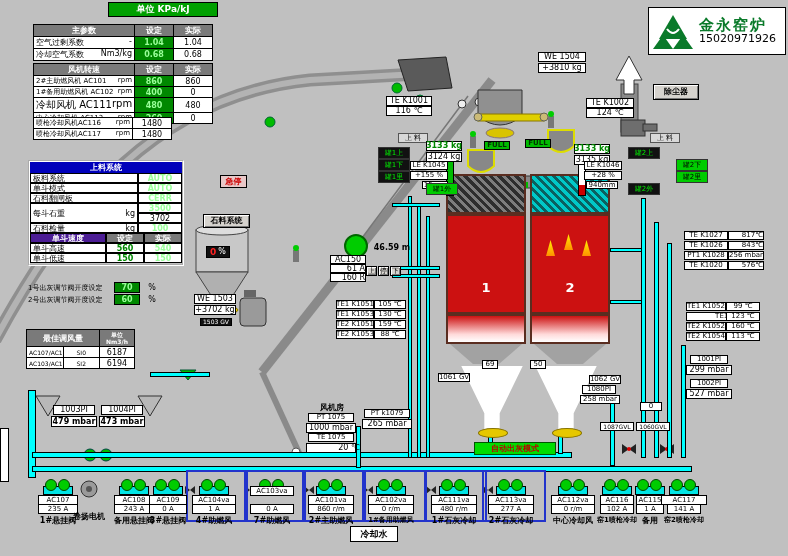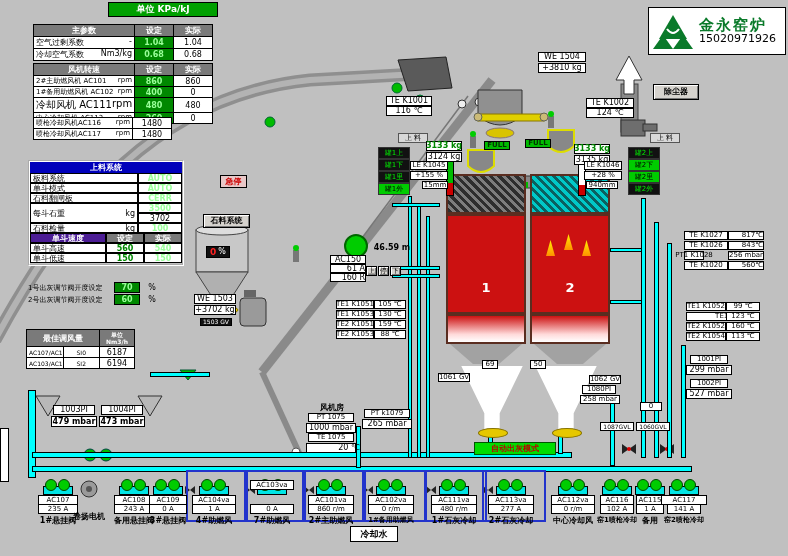--- a/index.html
+++ b/index.html
@@ -25,21 +25,21 @@
   .station{position:absolute;top:478px;height:46px;z-index:4;}
   .sbox{position:absolute;left:50%;transform:translateX(-50%);background:#fff;border:1px solid #000;font-size:7px;line-height:8px;text-align:center;box-sizing:border-box;white-space:nowrap;}
   .slabel{position:absolute;top:37px;left:50%;transform:translateX(-50%);font-size:8px;font-weight:bold;white-space:nowrap;}
   .fan{position:absolute;top:1px;left:50%;transform:translateX(-50%);width:30px;height:16px;}
   .fan .base{position:absolute;left:0;top:7px;width:30px;height:9px;background:#00e5e5;border:1px solid #000;box-sizing:border-box;}
   .fan .c1,.fan .c2{position:absolute;top:0;width:12px;height:12px;border-radius:50%;background:#00cc00;border:1px solid #004400;box-sizing:border-box;}
   .fan .c1{left:2px;} .fan .c2{left:15px;}
   .frame{position:absolute;border:2px solid #2233cc;z-index:3;}
   .ind{position:absolute;width:30px;height:10px;font-size:7px;display:flex;align-items:center;justify-content:center;border:1px solid #333;z-index:4;}
   .ind.dark{background:#111;color:#00ee00;}
-  .ind.lit{background:#00cc00;color:#000;}
+  .ind.lit{background:#00cc00;color:#000;margin-left:48px;}
   .kiln{position:absolute;border:2px solid #5a2d20;box-sizing:border-box;z-index:2;}
   .kilntop-dark{background:repeating-linear-gradient(45deg,#2e2e2e 0 3px,#7d7d7d 3px 6px);}
   .kilntop-cyan{background:repeating-linear-gradient(45deg,#00c8c8 0 3px,#0b5f5f 3px 6px);}
   .kilnbody{background:#cc1111 repeating-linear-gradient(45deg,rgba(255,255,255,.30) 0 1px,transparent 1px 5px),#cc1111 repeating-linear-gradient(-45deg,rgba(0,0,0,.25) 0 1px,transparent 1px 5px);background-color:#cc1111;}
   .kilnlow{background:linear-gradient(#cc1111 0%,#ffd9d9 70%,#ffffff 100%);}
   .kilnnum{position:absolute;width:100%;text-align:center;color:#fff;font-weight:bold;font-size:13px;z-index:3;}
   .flame{position:absolute;width:9px;height:16px;background:linear-gradient(#fff200,#ff9000);clip-path:polygon(50% 0,100% 100%,0 100%);z-index:3;}
   .cone{position:absolute;background:#a2a2a2;clip-path:polygon(0 0,100% 0,68% 100%,32% 100%);z-index:2;}
   .hopper{position:absolute;background:#fff;clip-path:polygon(2% 0,98% 0,62% 74%,62% 100%,38% 100%,38% 74%);z-index:2;}
   .ybase{position:absolute;background:#e6c800;border:1px solid #867200;border-radius:50%;z-index:2;}
@@ -416,24 +416,24 @@
   <div class="box z4" style="left:726px;top:312px;width:34px;height:9px;font-size:7px;">123 ℃</div>
   <div class="box z4" style="left:686px;top:322px;width:40px;height:9px;font-size:7px;">TE2 K1052</div>
   <div class="box z4" style="left:726px;top:322px;width:34px;height:9px;font-size:7px;">160 ℃</div>
   <div class="box z4" style="left:686px;top:332px;width:40px;height:9px;font-size:7px;">TE2 K1054</div>
   <div class="box z4" style="left:726px;top:332px;width:34px;height:9px;font-size:7px;">113 ℃</div>
 
   <div class="box z4" style="left:684px;top:231px;width:44px;height:9px;font-size:7px;">TE K1027</div>
   <div class="box z4" style="left:728px;top:231px;width:36px;height:9px;font-size:7px;justify-content:flex-end;">817℃</div>
   <div class="box z4" style="left:684px;top:241px;width:44px;height:9px;font-size:7px;">TE K1026</div>
   <div class="box z4" style="left:728px;top:241px;width:36px;height:9px;font-size:7px;justify-content:flex-end;">843℃</div>
-  <div class="box z4" style="left:684px;top:251px;width:20px;height:9px;font-size:7px;">PT1 K1028</div>
+  <div class="box z4" style="left:684px;top:251px;width:44px;height:9px;font-size:7px;">PT1 K1028</div>
   <div class="box z4" style="left:728px;top:251px;width:36px;height:9px;font-size:7px;justify-content:flex-end;">256 mbar</div>
   <div class="box z4" style="left:684px;top:261px;width:44px;height:9px;font-size:7px;">TE K1020</div>
-  <div class="box z4" style="left:728px;top:261px;width:36px;height:9px;font-size:7px;justify-content:flex-end;">560℃</div>
+  <div class="box z4" style="left:728px;top:261px;width:36px;height:9px;font-size:7px;justify-content:flex-end;">576℃</div>
 
   <div class="box z4" style="left:690px;top:355px;width:38px;height:9px;font-size:7px;">1001PI</div>
   <div class="box z4" style="left:686px;top:365px;width:46px;height:10px;">299 mbar</div>
   <div class="box z4" style="left:690px;top:379px;width:38px;height:9px;font-size:7px;">1002PI</div>
   <div class="box z4" style="left:686px;top:389px;width:46px;height:10px;">527 mbar</div>
 
   <div class="box z4" style="left:482px;top:360px;width:16px;height:9px;font-size:7px;">69</div>
   <div class="box z4" style="left:530px;top:360px;width:16px;height:9px;font-size:7px;">50</div>
   <div class="box z4" style="left:438px;top:373px;width:32px;height:9px;font-size:7px;">1061 GV</div>
   <div class="box z4" style="left:589px;top:375px;width:32px;height:9px;font-size:7px;">1062 GV</div>
@@ -507,21 +507,21 @@
     <div class="sbox" style="top:17px;width:44px;">AC104va</div>
     <div class="sbox" style="top:26px;width:44px;">1 A</div>
     <div class="slabel">4#助燃风</div>
   </div>
   <div class="station" style="left:246px;width:52px;">
     <div class="fan">
         <div class="base"></div>
         <b class="c1"></b>
         <b class="c2"></b>
       </div>
-    <div class="sbox" style="top:2px;width:44px;">AC103va</div>
+    <div class="sbox" style="top:8px;width:44px;">AC103va</div>
     <div class="sbox" style="top:26px;width:44px;">0 A</div>
     <div class="slabel">7#助燃风</div>
   </div>
   <div class="station" style="left:304px;width:54px;">
     <div class="fan">
         <div class="base"></div>
         <b class="c1"></b>
         <b class="c2"></b>
       </div>
     <div class="sbox" style="top:17px;width:46px;">AC101va</div>

